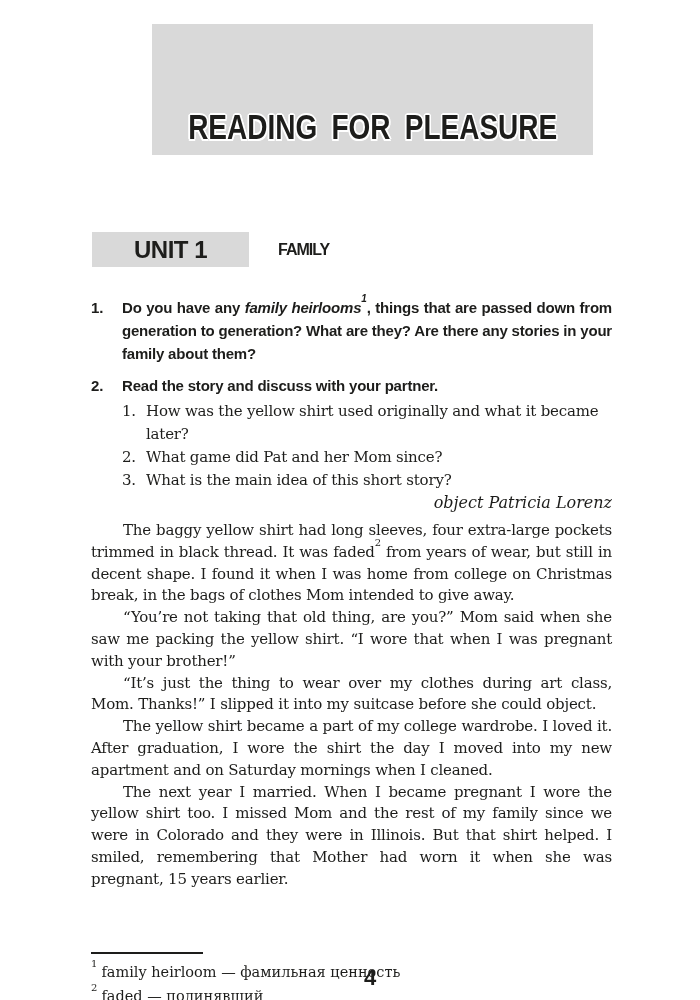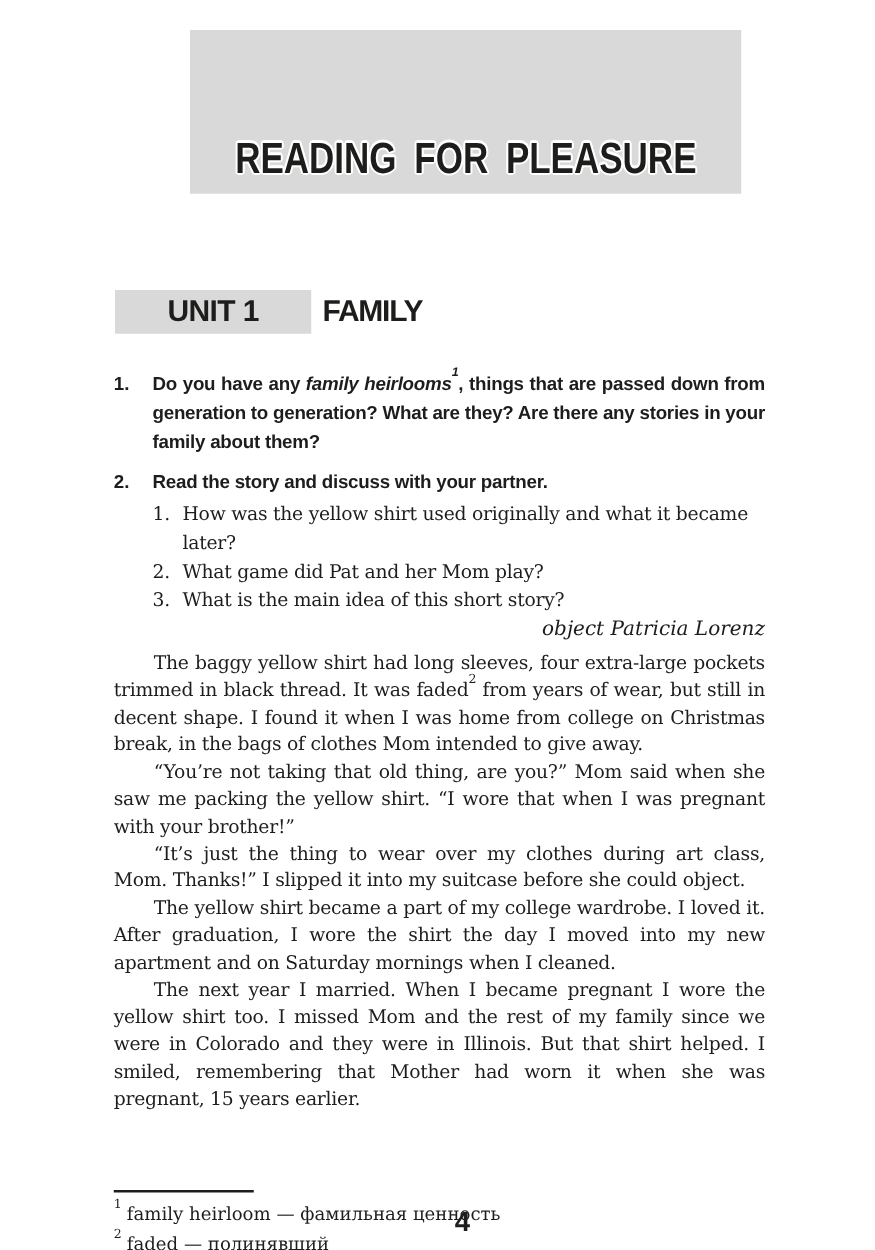--- a/index.html
+++ b/index.html
@@ -44,38 +44,39 @@
   }
 
   
   .unit-row {
     position: absolute;
     left: 92px;
     top: 232px;
     height: 35px;
     display: flex;
     align-items: center;
+    gap: 20px;
   }
   .unit-box {
     width: 157px;
     height: 35px;
     background: #d9d9d9;
     display: flex;
     align-items: center;
     justify-content: center;
     font-family: "Liberation Sans", sans-serif;
     font-weight: bold;
     font-size: 24px;
     letter-spacing: -0.5px;
   }
   .unit-name {
     margin-left: 9px;
     font-family: "Liberation Sans", sans-serif;
     font-weight: bold;
-    font-size: 24px;
+    font-size: 16px;
     letter-spacing: -1px;
   }
 
   
   .content {
     position: absolute;
     left: 91px;
     top: 296px;
     width: 521px;
   }
@@ -206,21 +207,21 @@
       <p class="task-text">Read the story and discuss with your partner.</p>
     </div>
 
     <ol class="questions">
       <li class="q">
         <span class="q-num">1.</span>
         <span class="q-text">How was the yellow shirt used originally and what it became later?</span>
       </li>
       <li class="q">
         <span class="q-num">2.</span>
-        <span class="q-text">What game did Pat and her Mom play?</span>
+        <span class="q-text">What game did Pat and her Mom since?</span>
       </li>
       <li class="q">
         <span class="q-num">3.</span>
         <span class="q-text">What is the main idea of this short story?</span>
       </li>
     </ol>
 
     <p class="story-author">object Patricia Lorenz</p>
 
     <p class="story-p first"><span>The baggy yellow shirt had long sleeves, four extra-large pockets trimmed in black thread. It was faded</span><sup class="fn-ref">2</sup><span> from years of wear, but still in decent shape. I found it when I was home from college on Christmas break, in the bags of clothes Mom intended to give away.</span></p>

